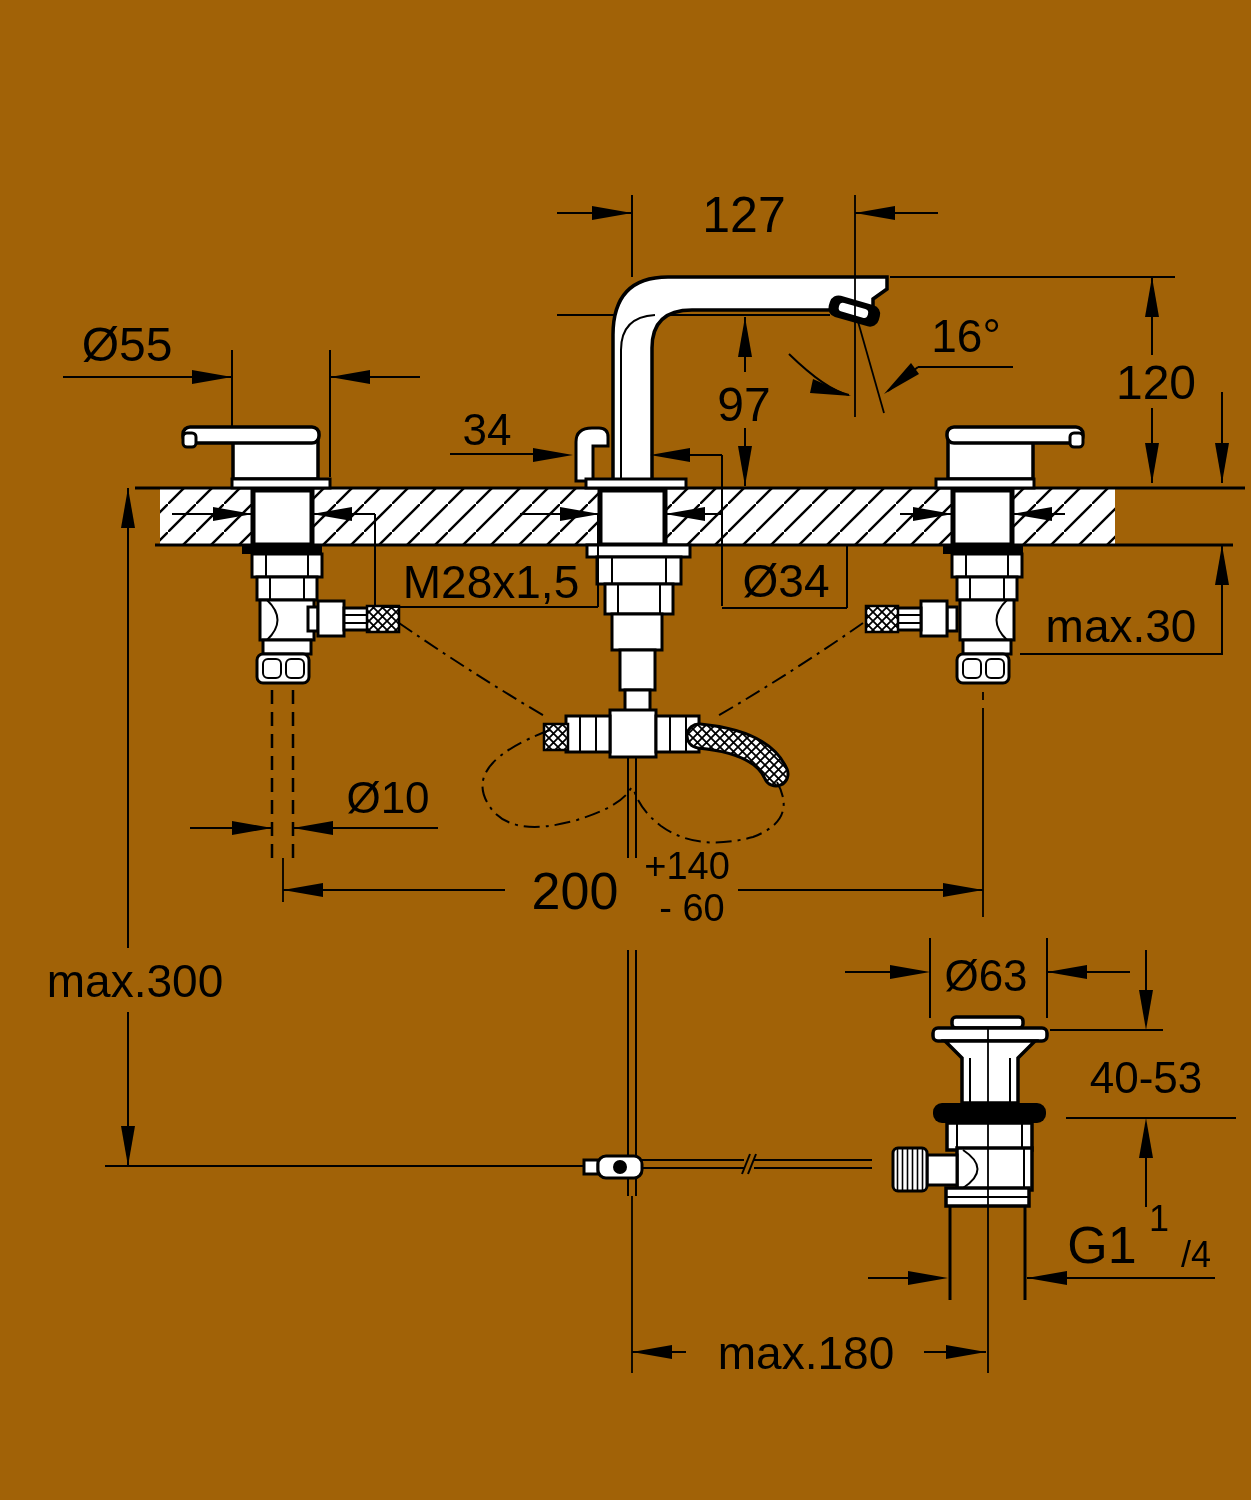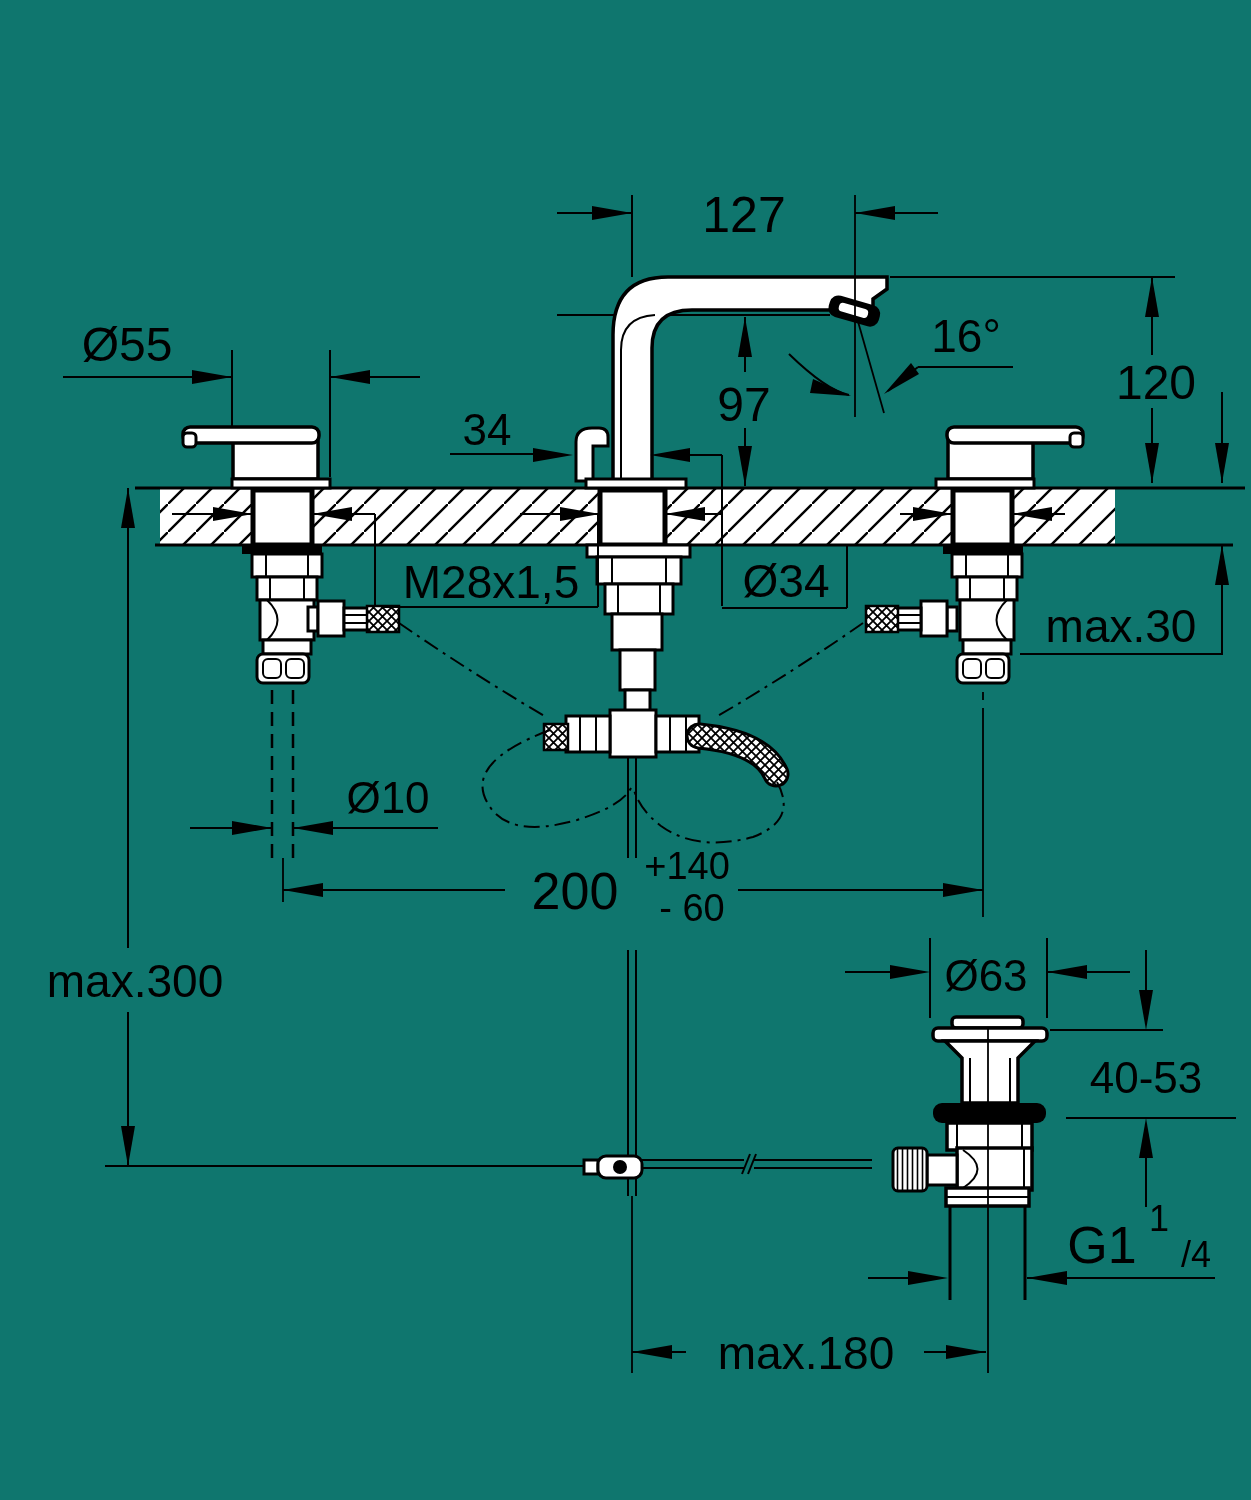--- a/index.html
+++ b/index.html
@@ -1,16 +1,16 @@
 <!DOCTYPE html>
 <html><head>
 <meta charset="utf-8">
 <style>
   html,body{margin:0;padding:0;background:#ffffff;}
-  .sheet{position:relative;width:1251px;height:1500px;background:#0f766e;overflow:hidden;}
+  .sheet{position:relative;width:1251px;height:1500px;background:#a16207;overflow:hidden;}
   svg{position:absolute;left:0;top:0;}
   text{font-family:"Liberation Sans","DejaVu Sans",sans-serif;fill:#000;}
   .t36{font-size:36px;} .t38{font-size:38px;} .t44{font-size:44px;}
   .t46{font-size:46px;} .t48{font-size:48px;} .t50{font-size:50px;} .t52{font-size:52px;}
   .mid{text-anchor:middle;}
   .thin{stroke:#000;stroke-width:2;fill:none;}
   .hair{stroke:#000;stroke-width:1.8;fill:none;}
   .outline{stroke:#000;stroke-width:3.5;fill:#ffffff;}
   .outline2{stroke:#000;stroke-width:3;fill:#ffffff;}
   .heavy{stroke:#000;stroke-width:5;fill:#ffffff;}

